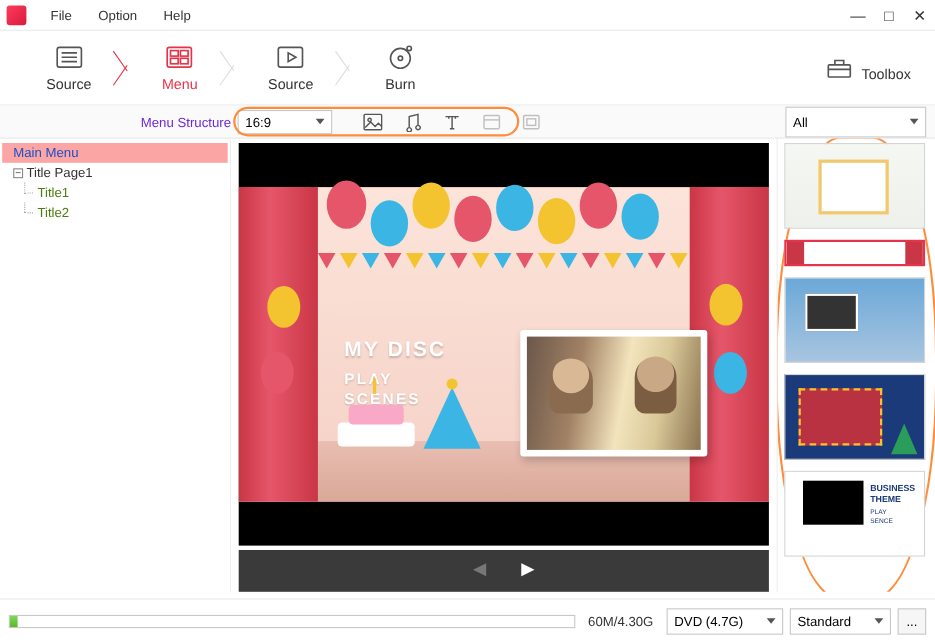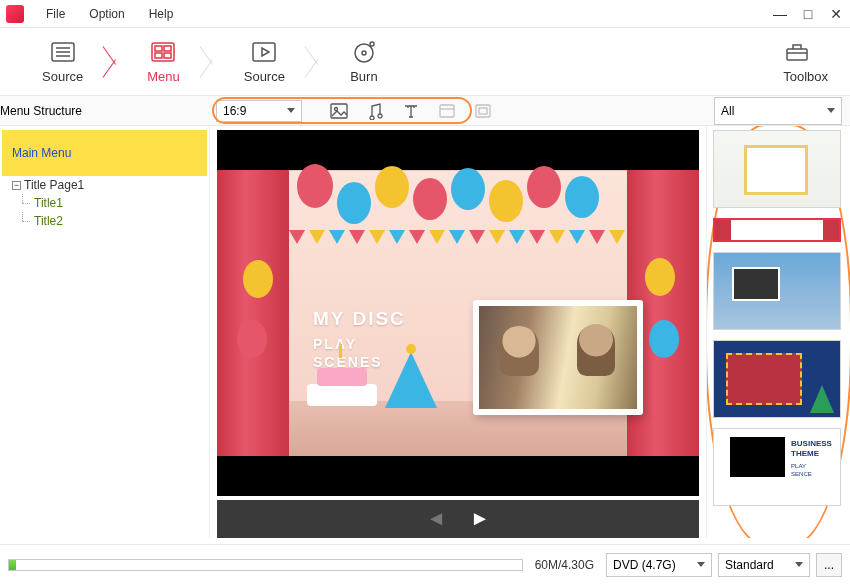--- a/index.html
+++ b/index.html
@@ -17,38 +17,38 @@
   .nav-step .ic svg { stroke: #555; fill: none; stroke-width: 1.5; }
   .nav-step.active .ic svg { stroke: #e6334a; }
   .nav-step .lbl { font-size: 13px; color: #333; }
   .nav-step.active .lbl { color: #e6334a; }
   .chev { width: 24px; height: 60px; position: relative; }
   .chev::before, .chev::after { content:""; position:absolute; left:0; width:22px; height:1px; background:#ddd; }
   .chev::before { top:14px; transform: rotate(55deg); transform-origin:left; }
   .chev::after { bottom:14px; transform: rotate(-55deg); transform-origin:left; }
   .chev.active::before, .chev.active::after { background:#e6334a; }
   .nav-spacer { flex: 1; }
-  .toolbox { display: flex; flex-direction: column; align-items: flex-start; gap: 4px; cursor: pointer; }
+  .toolbox { display: flex; flex-direction: row; align-items: flex-end; gap: 4px; cursor: pointer; }
   .toolbox .ic { width: 30px; height: 26px; }
   .toolbox .lbl { font-size: 13px; color: #333; }
   
   .optbar { height: 30px; background: #fafafa; border-bottom: 1px solid #e8e8e8; display: flex; align-items: center; position: relative; }
-  .optbar .left-lbl { width: 210px; text-align: left; font-size: 12px; color: #000000; }
+  .optbar .left-lbl { width: 210px; text-align: right; font-size: 12px; color: #6d28d9; }
   .aspect-sel { width: 86px; height: 22px; border: 1px solid #c8c8c8; background:#fff; font-size: 12px; padding: 0 6px; display:flex; align-items:center; justify-content:space-between; cursor:pointer; margin-left: 6px; }
   .aspect-sel .caret { border-top: 5px solid #555; border-left:4px solid transparent; border-right:4px solid transparent; }
   .tool-icons { display: flex; gap: 18px; margin-left: 28px; }
   .tool-icons .ti { width: 18px; height: 18px; cursor: pointer; }
   .tool-icons svg { stroke:#555; fill:none; stroke-width:1.3; }
   .highlight1 { position:absolute; left:212px; top:1px; width:260px; height:27px; border:2px solid #ff8c3a; border-radius: 14px; pointer-events:none; }
   .filter-sel { width: 128px; height: 28px; border: 1px solid #c8c8c8; background:#fff; font-size: 12px; padding: 0 6px; display:flex; align-items:center; justify-content:space-between; cursor:pointer; position:absolute; right: 8px; }
   .filter-sel .caret { border-top: 5px solid #555; border-left:4px solid transparent; border-right:4px solid transparent; }
   
   .main { display: flex; height: 412px; }
   .tree { width: 210px; background:#fff; border-right:1px solid #eee; padding: 4px 2px; font-size:12px; }
-  .tree-root { color:#1a4fc7; background:#fde047; padding: 16px 10px; cursor:pointer; }
+  .tree-root { color:#1a4fc7; background:#fca5a5; padding: 2px 10px; cursor:pointer; }
   .tree-group { padding-left: 6px; }
   .tree-toggle { display:flex; align-items:center; gap:3px; padding: 2px 4px; cursor:pointer; color:#333; }
   .tree-toggle .box { width:9px; height:9px; border:1px solid #888; font-size:9px; line-height:7px; text-align:center; }
   .tree-child { padding-left: 26px; padding-top:2px; padding-bottom:2px; color:#4d7c0f; cursor:pointer; position:relative; }
   .tree-child::before { content:""; position:absolute; left:14px; top:0; bottom:50%; border-left:1px dotted #aaa; }
   .tree-child::after { content:""; position:absolute; left:14px; top:50%; width:8px; border-top:1px dotted #aaa; }
   
   .preview { flex: 1; background:#fff; display:flex; flex-direction:column; align-items:center; padding:4px 0 0; }
   .stage { width: 482px; height: 404px; background:#000; position:relative; overflow:hidden; }
   .scene { position:absolute; top:40px; bottom:40px; left:0; right:0; background:linear-gradient(#f8d9d4,#f3cfc6); }

